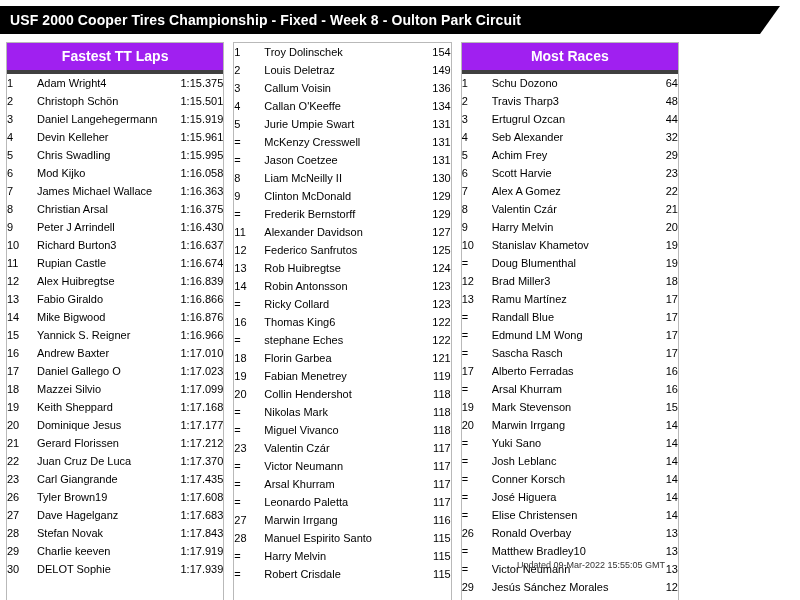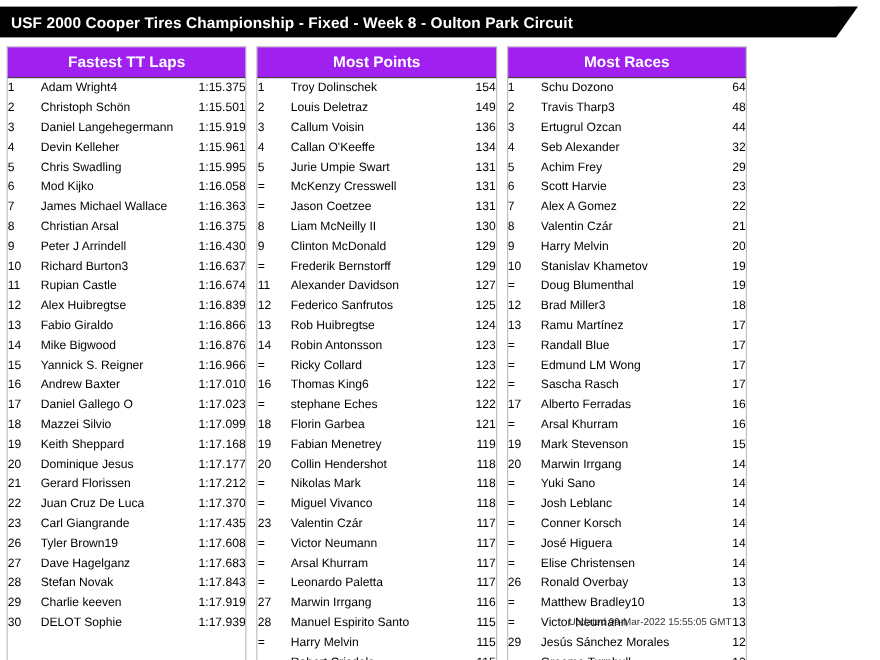--- a/index.html
+++ b/index.html
@@ -66,21 +66,21 @@
     box-sizing: border-box;
     background: #ffffff;
   }
   .col-header {
     background: #a020f0;
     color: #ffffff;
     text-align: center;
     font-size: 14px;
     font-weight: bold;
     padding: 5px 0 6px 0;
-    border-bottom: 1px solid #404040;
+    border-bottom: 4px solid #404040;
   }
   table.board {
     width: 100%;
     border-collapse: collapse;
     font-size: 11px;
   }
   table.board td {
     padding: 2px 0 2px 0;
     line-height: 14px;
     vertical-align: top;
@@ -265,21 +265,20 @@
             <tr>
               <td class="pos">30</td>
               <td class="name">DELOT Sophie</td>
               <td class="val">1:17.939</td>
             </tr>
           </tbody>
       </table>
     </div>
 
     <div class="col">
-      <div class="col-header">Most Points</div>
       <table class="board">
         <tbody id="rows-1">
             <tr>
               <td class="pos">1</td>
               <td class="name">Troy Dolinschek</td>
               <td class="val">154</td>
             </tr>
             <tr>
               <td class="pos">2</td>
               <td class="name">Louis Deletraz</td>

